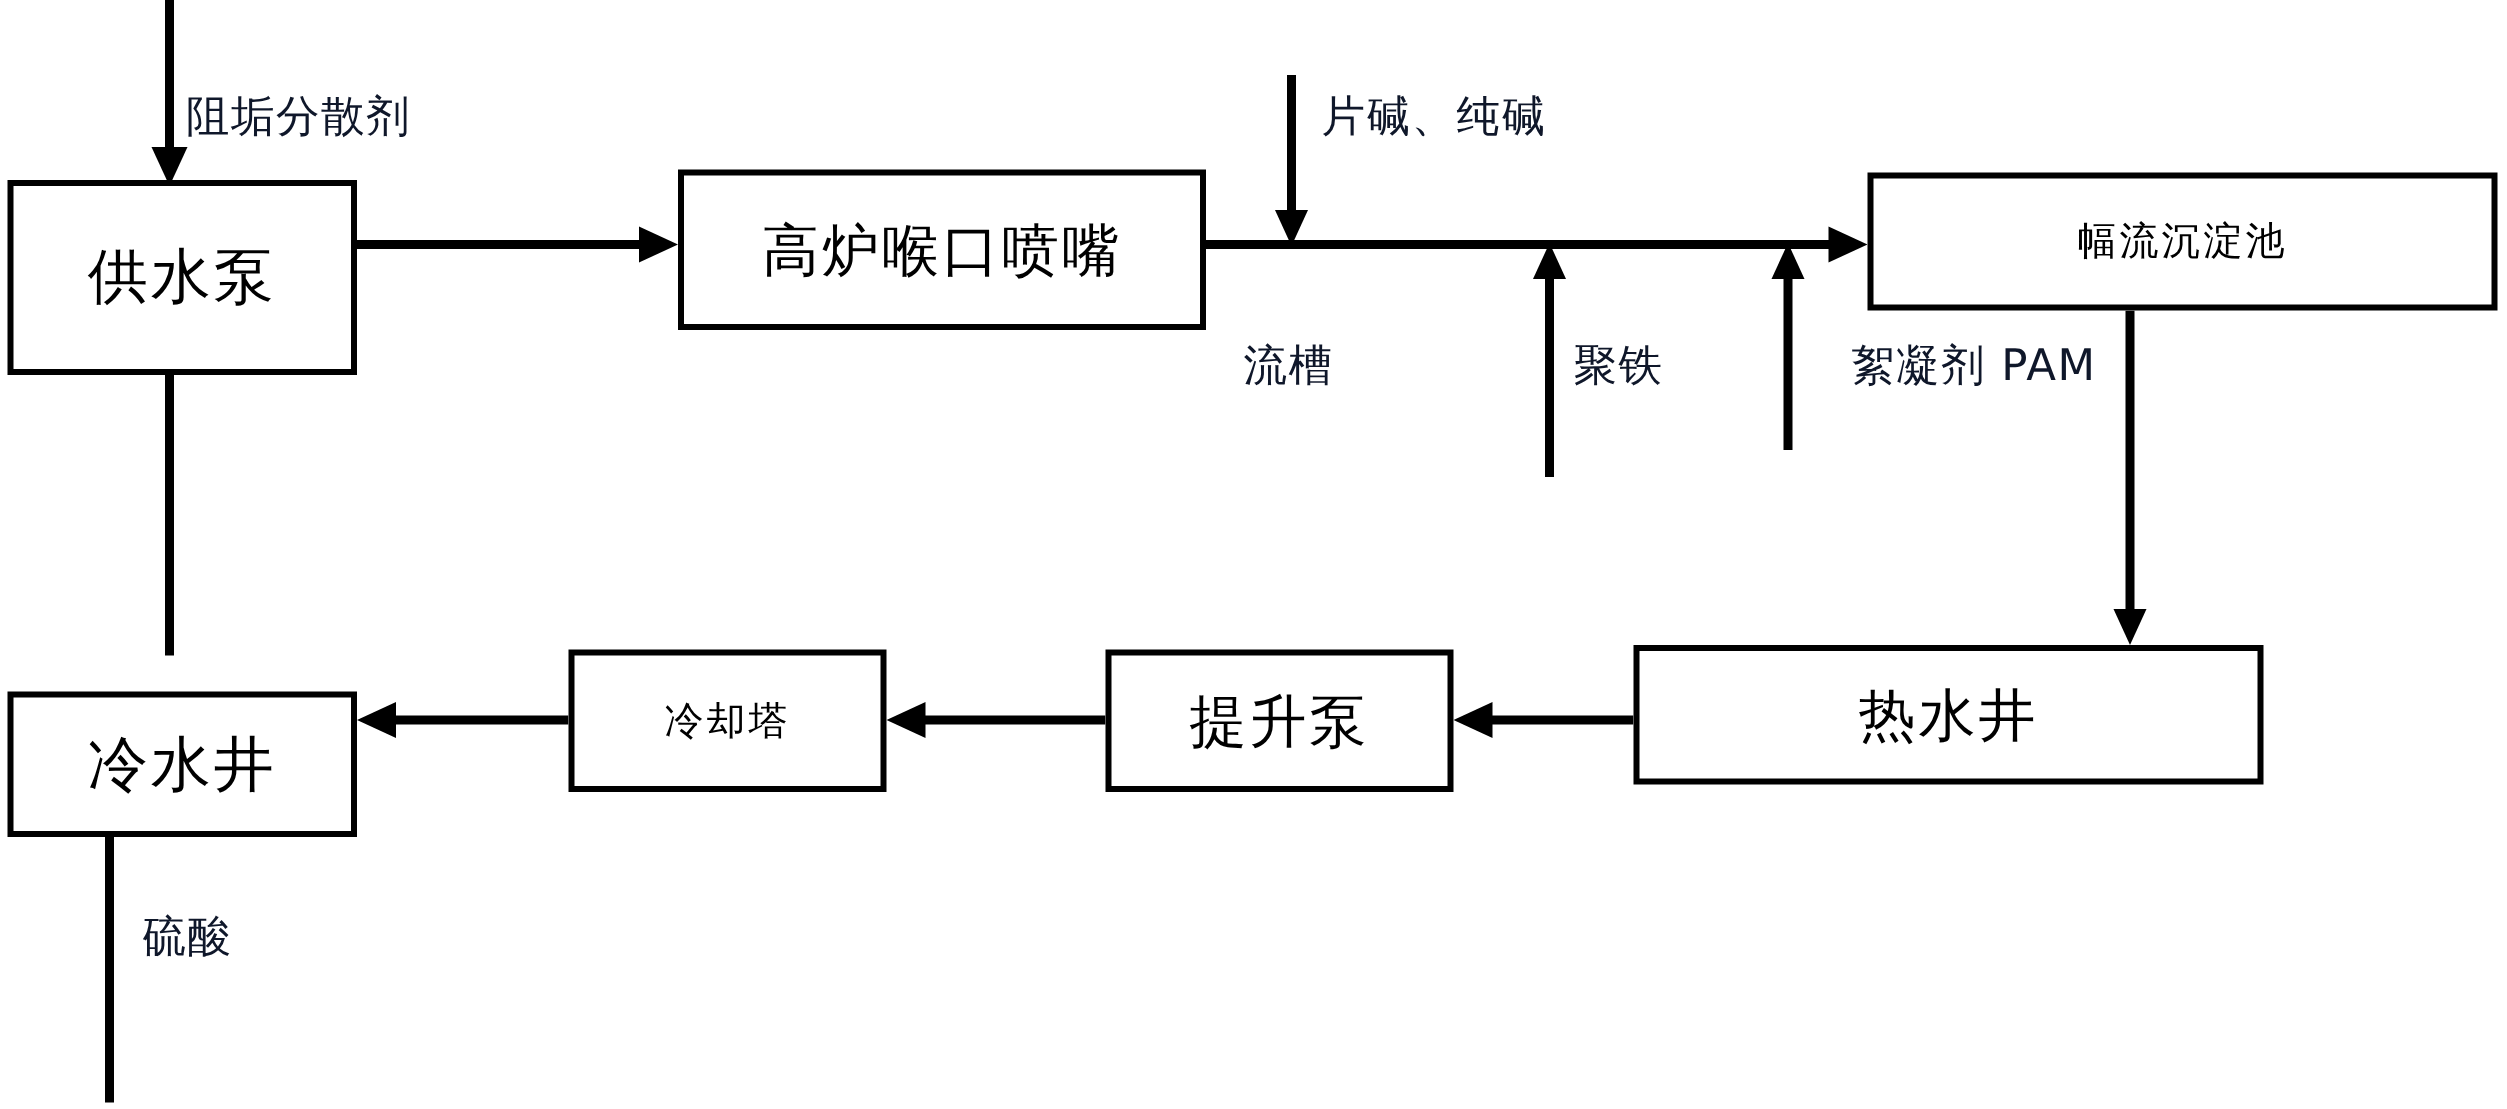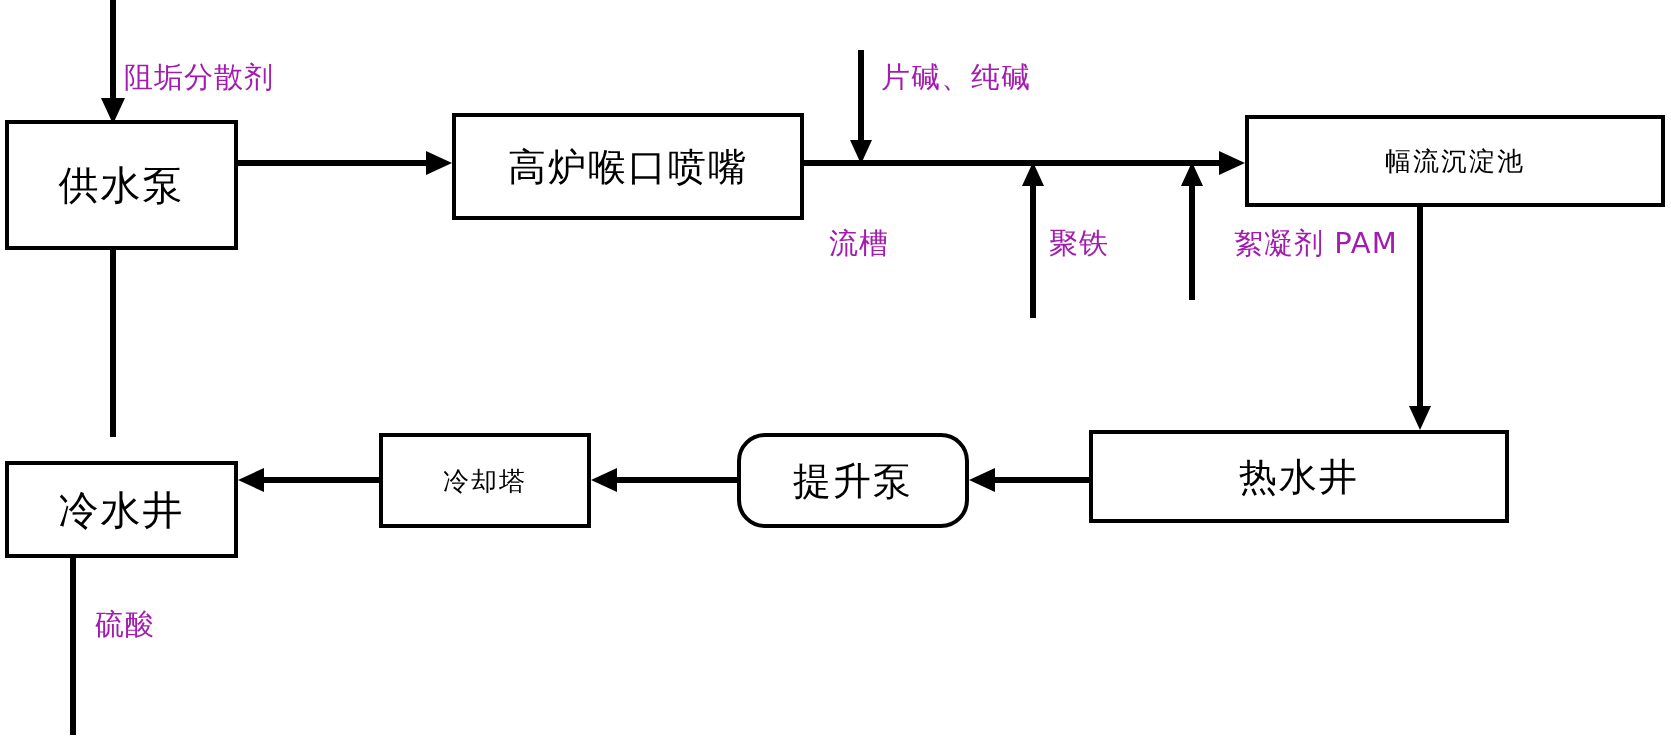--- a/index.html
+++ b/index.html
@@ -28,21 +28,21 @@
     letter-spacing: 2px;
     white-space: nowrap;
     z-index: 3;
   }
   .node-label {
     display: block;
     line-height: 1;
   }
   .edge-label {
     position: absolute;
-    color: #a21caf;
+    color: #0f172a;
     font-size: 29px;
     letter-spacing: 1px;
     white-space: nowrap;
     line-height: 1;
     z-index: 4;
   }
   svg#wires {
     position: absolute;
     left: 0;
     top: 0;
@@ -139,21 +139,21 @@
   </div>
 
   <div class="node" style="left:1245px; top:115px; width:420px; height:92px; font-size:26px;">
     <span class="node-label">幅流沉淀池</span>
   </div>
 
   <div class="node" style="left:1089px; top:430px; width:420px; height:93px; font-size:38px;">
     <span class="node-label">热水井</span>
   </div>
 
-  <div class="node" style="left:737px; top:433px; width:232px; height:95px; font-size:38px;border-radius:28px;">
+  <div class="node" style="left:737px; top:433px; width:232px; height:95px; font-size:38px;">
     <span class="node-label">提升泵</span>
   </div>
 
   <div class="node" style="left:379px; top:433px; width:212px; height:95px; font-size:26px;">
     <span class="node-label">冷却塔</span>
   </div>
 
   <div class="node" style="left:5px; top:461px; width:233px; height:97px; font-size:40px;">
     <span class="node-label">冷水井</span>
   </div>

